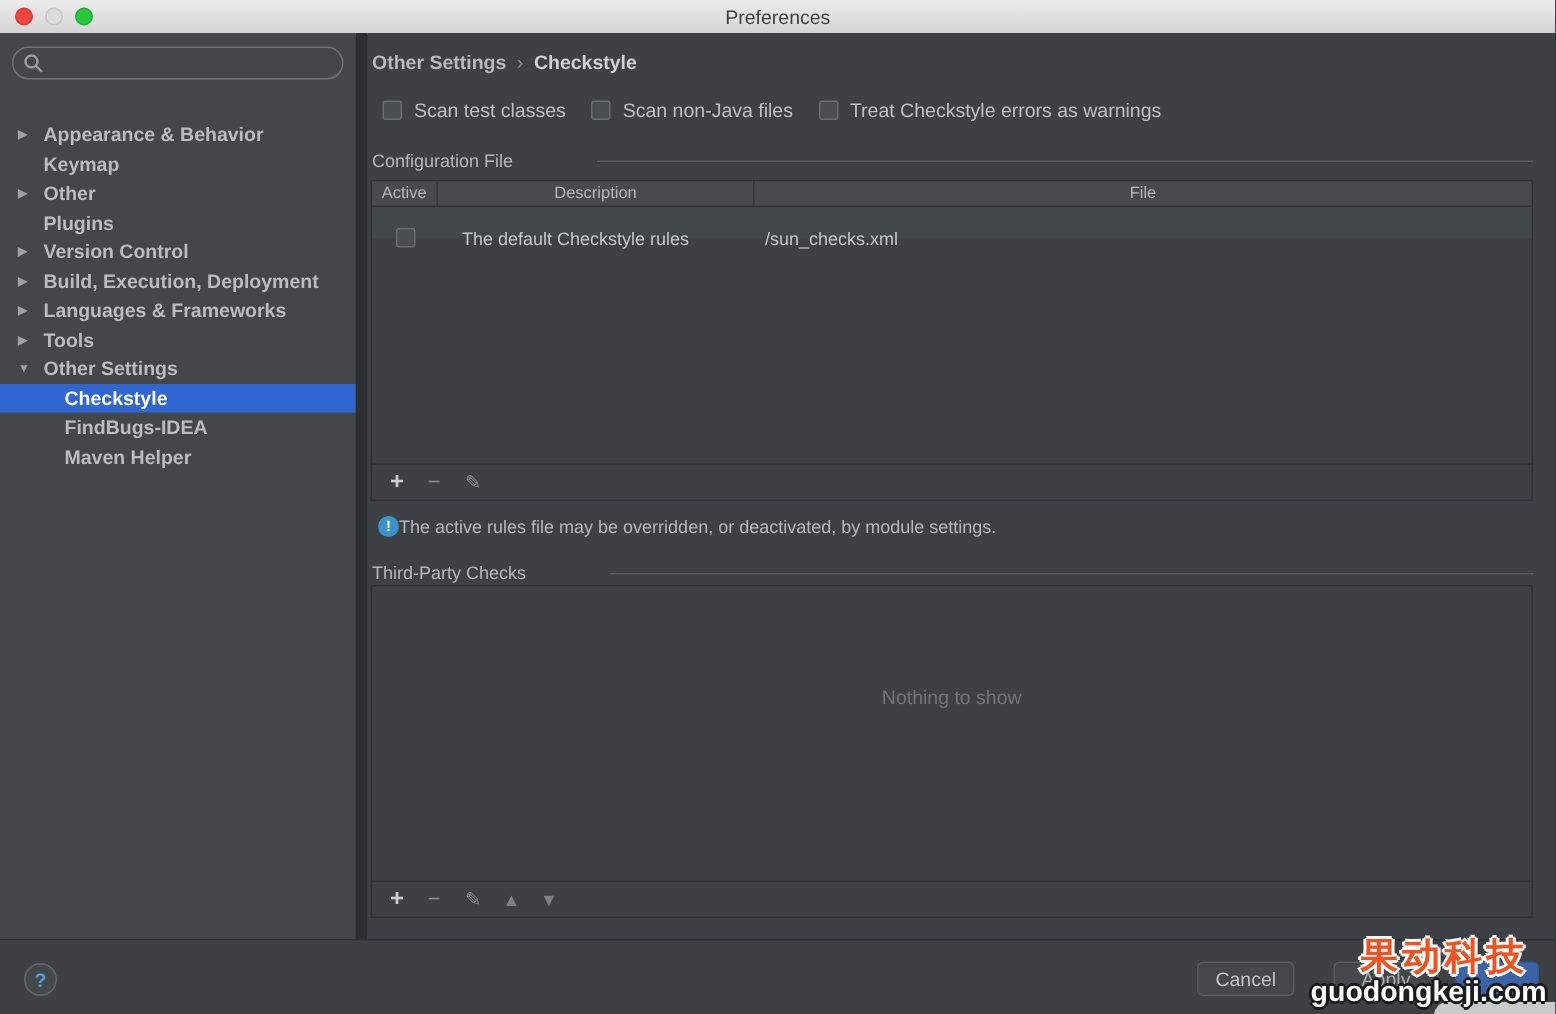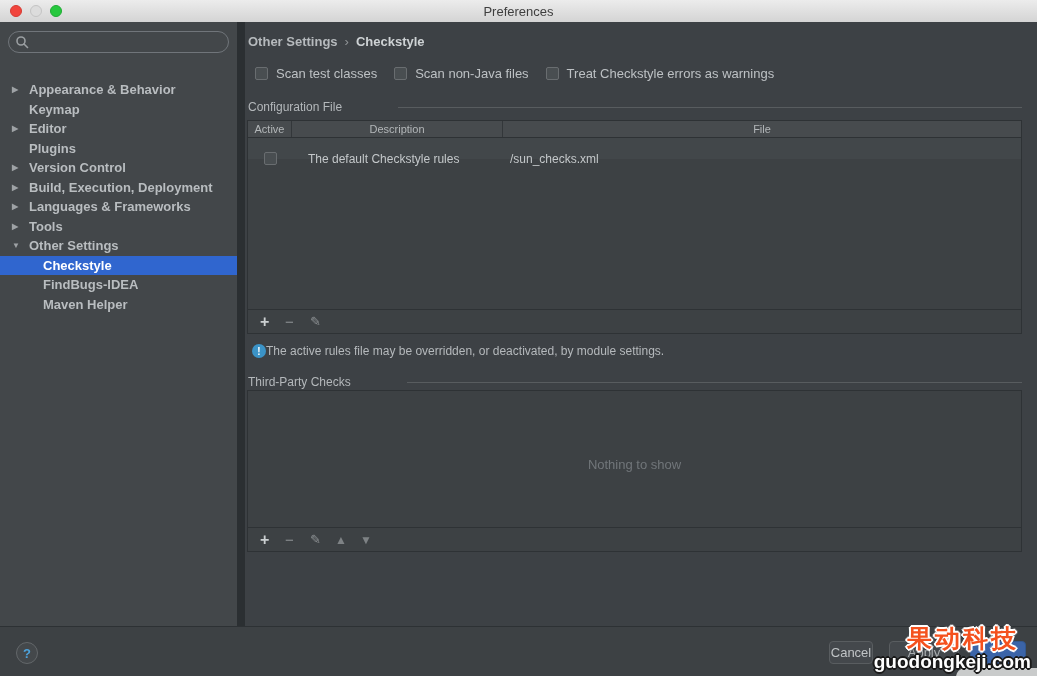--- a/index.html
+++ b/index.html
@@ -84,21 +84,21 @@
   
   .bottombar{position:absolute;left:0;right:0;top:626px;height:50px;
     background:#3d4144;border-top:1px solid #2d3134;}
   .help-btn{position:absolute;left:16px;top:15px;width:22px;height:22px;border-radius:50%;
     background:#44484b;border:1px solid #63676a;box-sizing:border-box;color:#4da3dc;
     font-size:13px;font-weight:700;display:flex;align-items:center;justify-content:center;cursor:default;}
   .btn{position:absolute;top:14px;height:23px;border-radius:4px;box-sizing:border-box;
     background:#44484c;border:1px solid #595d60;color:#c0c4c6;font-size:13px;
     display:flex;align-items:center;justify-content:center;cursor:default;
     font-family:"Liberation Sans",sans-serif;}
-  .btn.cancel{right:164px;width:44px;}
+  .btn.cancel{right:174px;width:65px;}
   .btn.apply{right:78px;width:70px;color:#a9adaf;}
   .btn.ok{right:11px;width:56px;background:#3b64a8;border-color:#33588f;color:#e8ecf2;}
   
   .watermark{position:absolute;right:6px;top:626px;width:220px;text-align:right;
     pointer-events:none;z-index:5;line-height:1;}
   .wm1{font-size:25px;font-weight:700;letter-spacing:3px;color:#f4511e;margin-right:12px;
     text-shadow:-2px 0 #fff,2px 0 #fff,0 -2px #fff,0 2px #fff,-1px -1px #fff,1px 1px #fff,1px -1px #fff,-1px 1px #fff;}
   .wm2{font-size:19px;font-weight:700;color:#ffffff;margin-top:1px;
     text-shadow:-2px 0 #1a1a1a,2px 0 #1a1a1a,0 -2px #1a1a1a,0 2px #1a1a1a,-1px -1px #1a1a1a,1px 1px #1a1a1a,1px -1px #1a1a1a,-1px 1px #1a1a1a;}
   .popup-corner{position:absolute;left:956px;top:668px;width:95px;height:12px;
@@ -134,21 +134,21 @@
           <div class="tree-row">
             <span class="arrow">▶</span>
             <span>Appearance &amp; Behavior</span>
           </div>
           <div class="tree-row">
             <span class="arrow"></span>
             <span>Keymap</span>
           </div>
           <div class="tree-row">
             <span class="arrow">▶</span>
-            <span>Editor</span>
+            <span>Other</span>
           </div>
           <div class="tree-row">
             <span class="arrow"></span>
             <span>Plugins</span>
           </div>
           <div class="tree-row">
             <span class="arrow">▶</span>
             <span>Version Control</span>
           </div>
           <div class="tree-row">
@@ -238,21 +238,21 @@
       <div class="info-row" style="top:322px;">
         <span class="info-icon">!</span>
         <span class="info-text">The active rules file may be overridden, or deactivated, by module settings.</span>
       </div>
 
       <div class="section" style="top:353px;">
         <span class="s-label">Third-Party Checks</span>
         <span class="s-line"></span>
       </div>
 
-      <div class="panel" style="top:368px;height:162px;">
+      <div class="panel" style="top:368px;height:222px;">
         <div class="tbody-rest">
           <div class="empty-text">Nothing to show</div>
         </div>
         <div class="toolbar" id="third-toolbar">
             <span class="tb-icon add">+</span>
             <span class="tb-icon remove">−</span>
             <span class="tb-icon edit">✎</span>
             <span class="tb-icon move-up">▲</span>
             <span class="tb-icon move-down">▼</span>
           </div>

